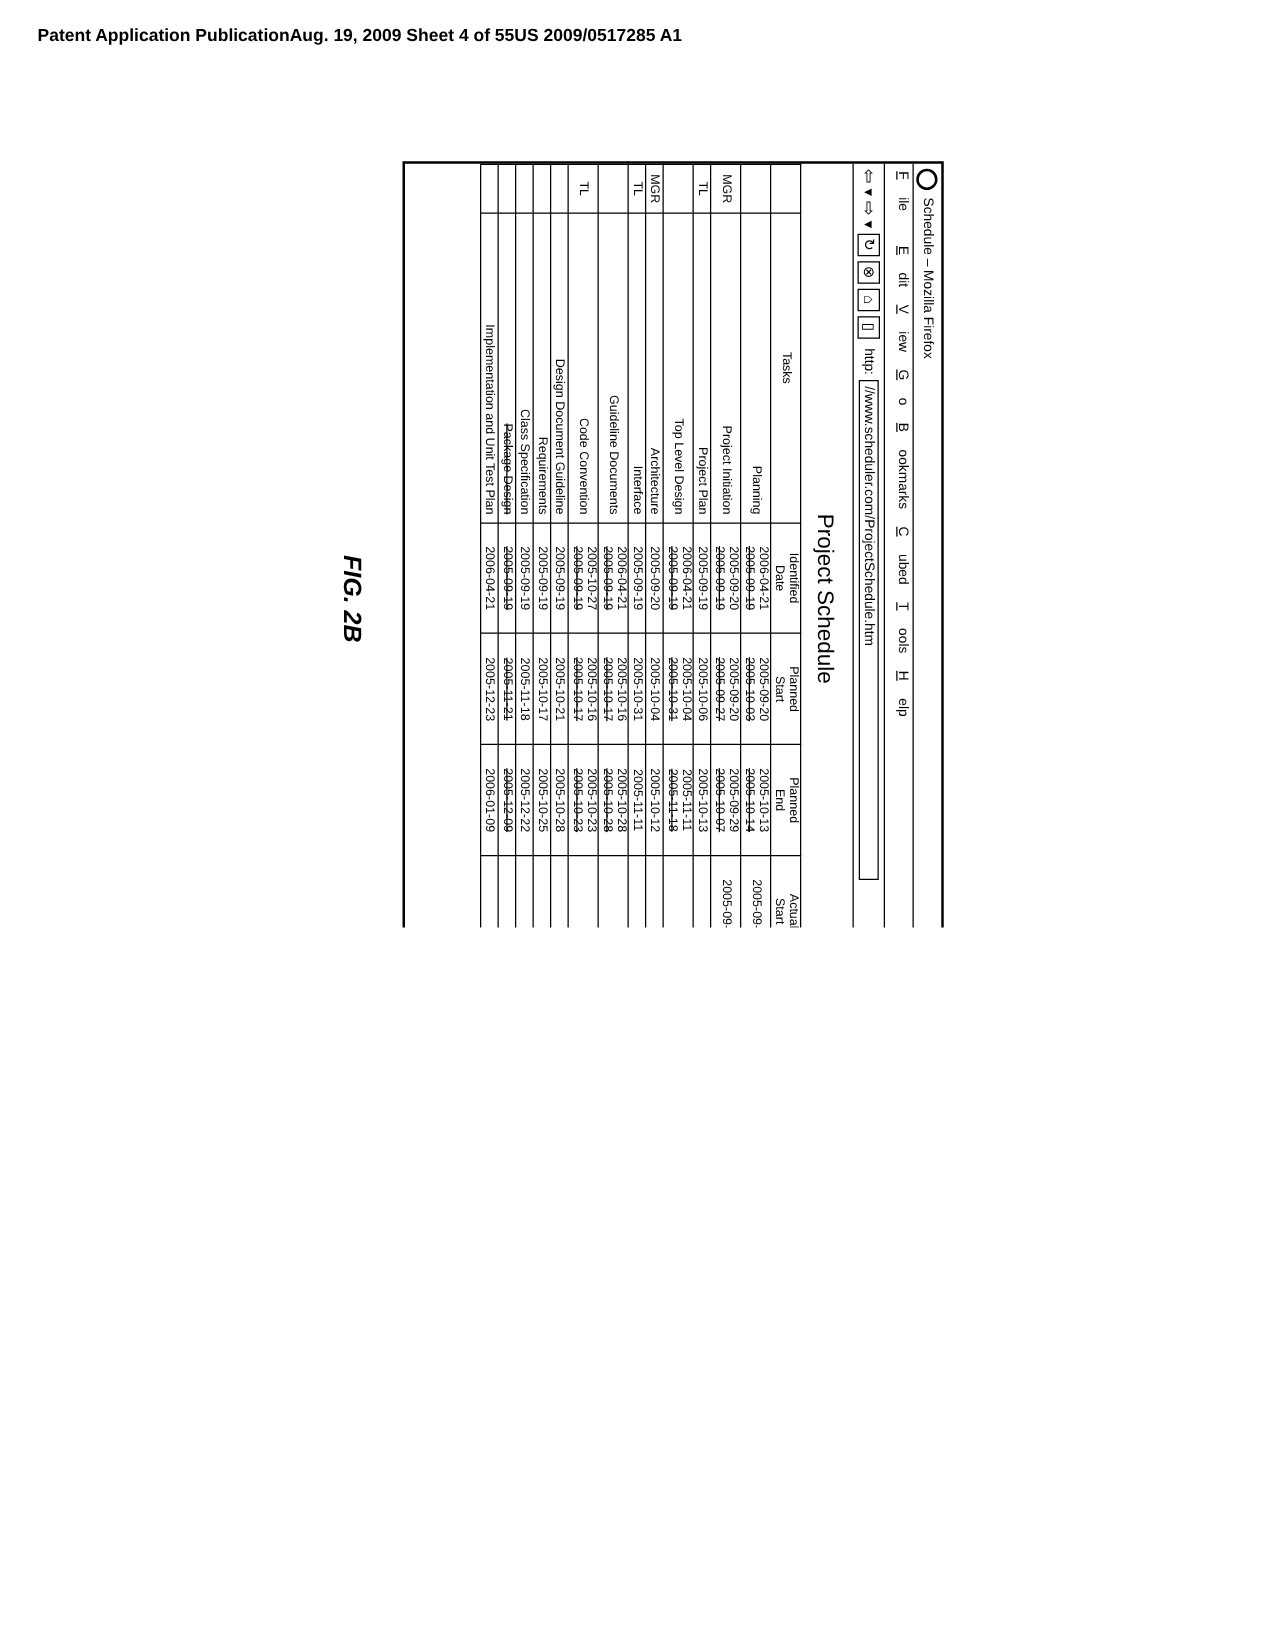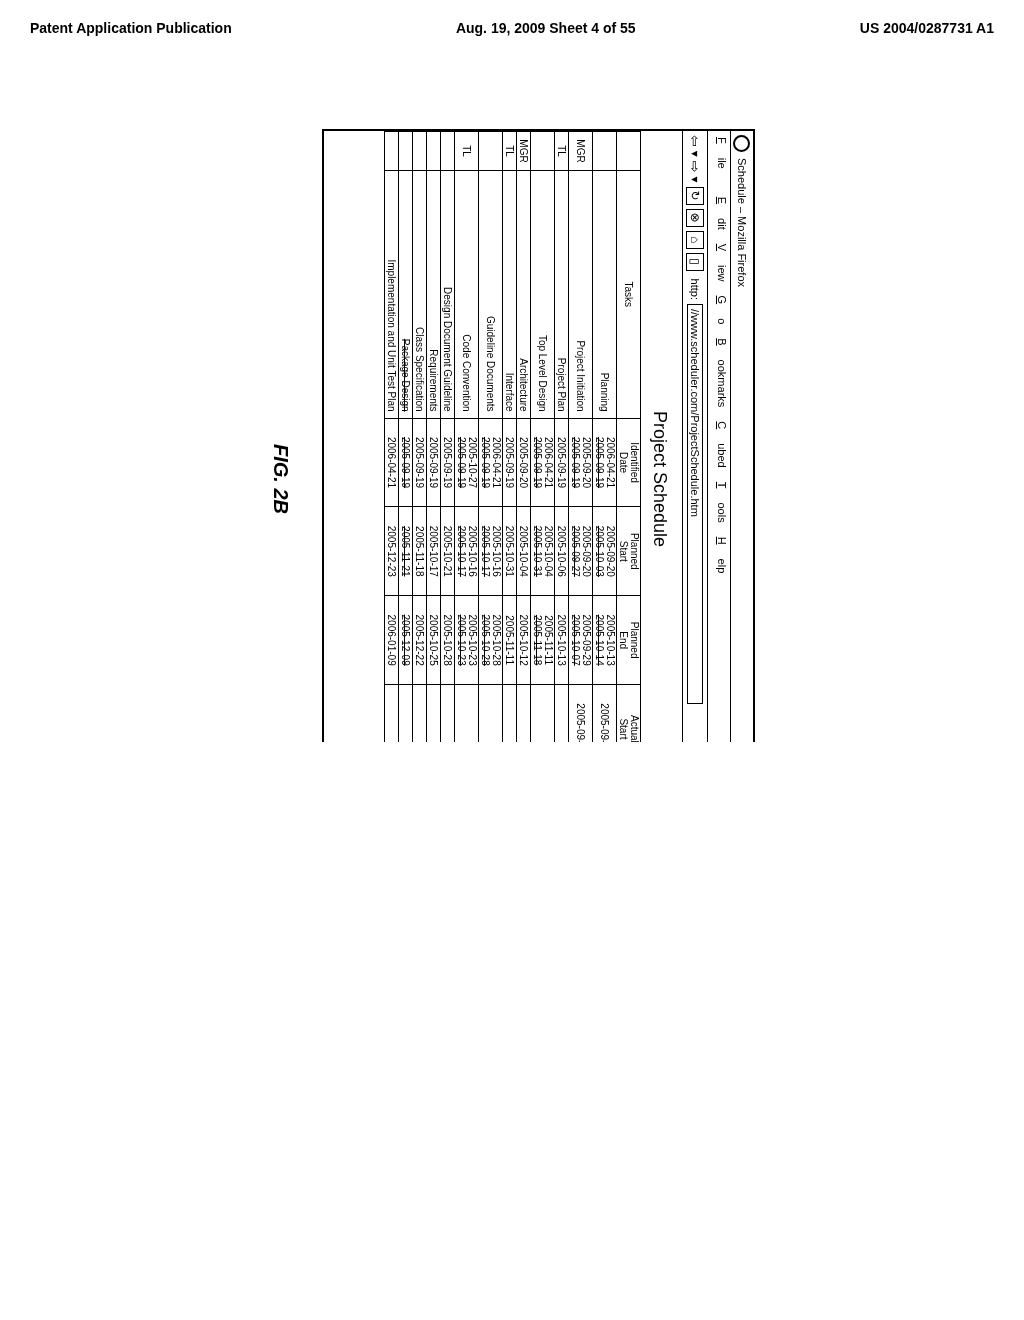--- a/index.html
+++ b/index.html
@@ -7,21 +7,20 @@
     margin: 0;
     padding: 20px;
     background: white;
   }
   .page-wrapper {
     width: 984px;
     margin: 0 auto;
   }
   .page-header {
     display: flex;
-    justify-content: space-between;
     font-size: 14px;
     font-weight: bold;
     margin-bottom: 35px;
     padding: 0 10px;
   }
   .figure-area {
     transform: rotate(90deg);
     transform-origin: center;
     width: 700px;
     margin: 200px auto 0;
@@ -166,21 +165,21 @@
     border-top: none;
   }
 </style>
 </head>
 <body>
 
 <div class="page-wrapper">
   <div class="page-header">
     <span>Patent Application Publication</span>
     <span>Aug. 19, 2009  Sheet 4 of 55</span>
-    <span>US 2004/0287731 A1</span>
+    <span>US 2009/0517285 A1</span>
   </div>
 
   <div class="figure-area">
     <div class="browser-window">
       <div class="titlebar">
         <span class="title-icon"></span>
         <span class="title-text">Schedule – Mozilla Firefox</span>
         <span class="win-controls">
           <span>—</span>
           <span>❐</span>

